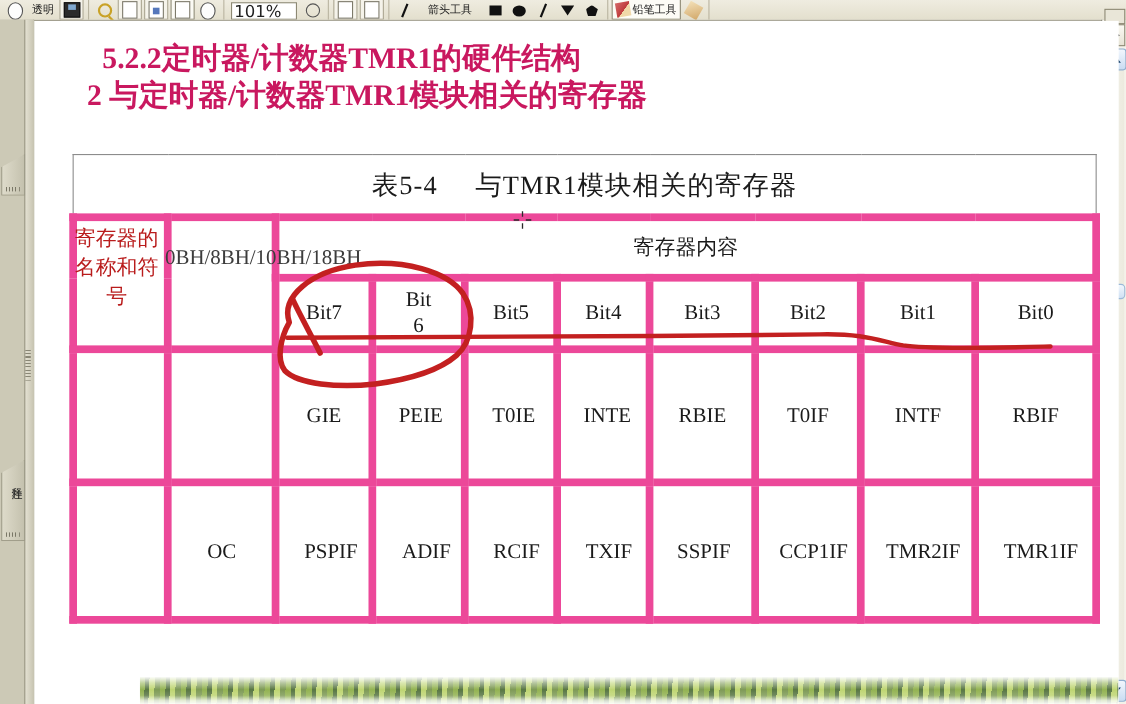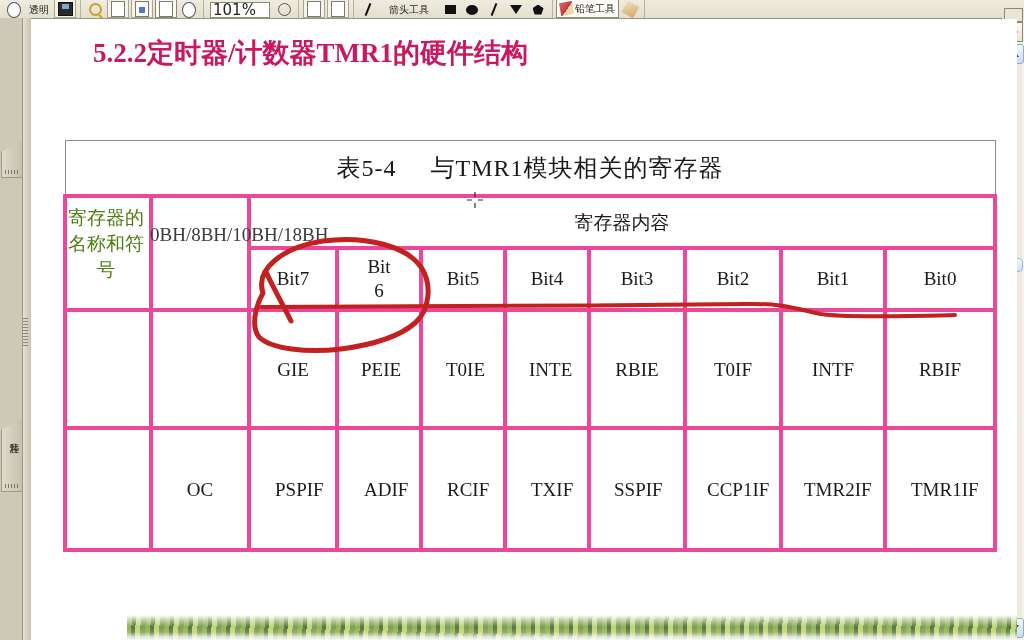--- a/index.html
+++ b/index.html
@@ -135,21 +135,21 @@
   #tline1{font-size:27px;line-height:32px;padding-left:30px;}
   #tline2{font-size:27px;line-height:34px;padding-left:16px;}
 
   
   #tbl{
     position:absolute;left:8px;top:121px;width:930px;
     border-collapse:collapse;
     table-layout:fixed;
   }
   #tbl td{
-    border:4px solid #ec4899;
+    border:7px solid #ec4899;
     text-align:center;vertical-align:middle;
     color:#1a1a1a;
     font-family:"Liberation Serif","DejaVu Serif",serif;
     padding:0;
   }
   .capcell{
     border:1px solid #8c8c8c !important;
     height:53px;font-size:24px;letter-spacing:1px;
   }
   .cap-inner{display:inline-block;}
@@ -308,20 +308,21 @@
   <div id="sb-thumb"></div>
   <div class="sbbtn" id="sb-down">
     <span class="chev dn"></span>
   </div>
 </div>
 
 <div id="canvas">
 
   <div id="titleblock">
     <div class="tline" id="tline1">5.2.2定时器/计数器TMR1的硬件结构</div>
+    <div class="tline" id="tline2">2 与定时器/计数器TMR1模块相关的寄存器</div>
   </div>
 
   <table id="tbl">
     <colgroup>
       <col style="width:86px">
         <col style="width:98px">
       <col style="width:88px">
         <col style="width:84px">
         <col style="width:84px">
       <col style="width:84px">
@@ -377,21 +378,21 @@
         <td class="cell-val"><span style="display:inline-block;width:32px;">TXIF</span></td>
         <td class="cell-val"><span style="display:inline-block;width:46px;">SSPIF</span></td>
         <td class="cell-val"><span style="display:inline-block;width:52px;">CCP1IF</span></td>
         <td class="cell-val"><span style="display:inline-block;width:58px;">TMR2IF</span></td>
         <td class="cell-val"><span style="display:inline-block;width:58px;">TMR1IF</span></td>
       </tr>
     </tbody>
   </table>
 
   <div id="colA-ghost">
-    <div style="color:#4d7c0f;">寄存器的名称和符号</div>
+    <div style="color:#b91c1c;">寄存器的名称和符号</div>
   </div>
   <div id="colB-ghost">
     <div style="margin-top:2px;">0BH/8BH/10BH/18BH</div>
   </div>
 
   <svg id="ink" viewBox="0 0 962 621" xmlns="http://www.w3.org/2000/svg">
     <g fill="none" stroke="#c32020" stroke-linecap="round" stroke-linejoin="round">
       <path stroke-width="5" d="M208,274 C200,250 228,228 268,222 C312,216 352,228 366,248 C378,266 374,292 360,304 C344,318 316,326 286,330 C252,334 216,330 204,318 C196,308 200,288 208,274 Z"></path>
       <path stroke-width="5" d="M211,253 C218,268 228,286 236,302"></path>
       <path stroke-width="4" d="M206,288 C300,288 520,287 690,285 C730,284 745,291 766,295 C790,299 860,297 900,296"></path>

